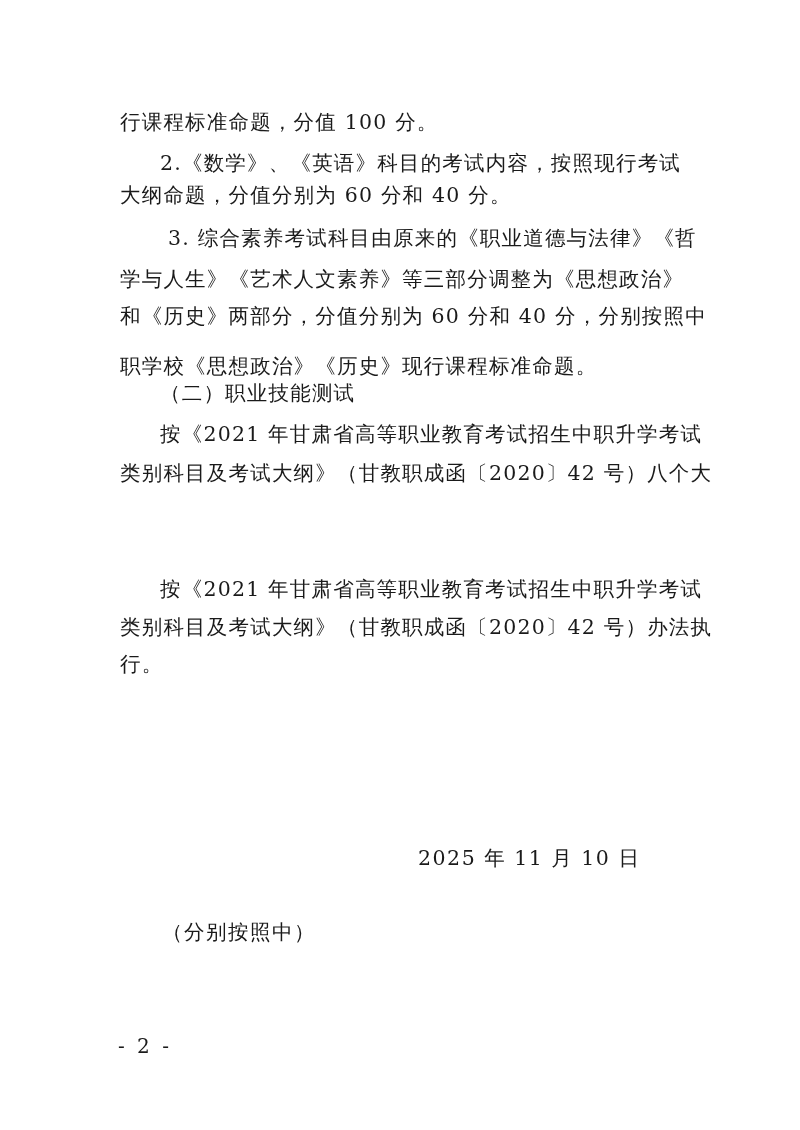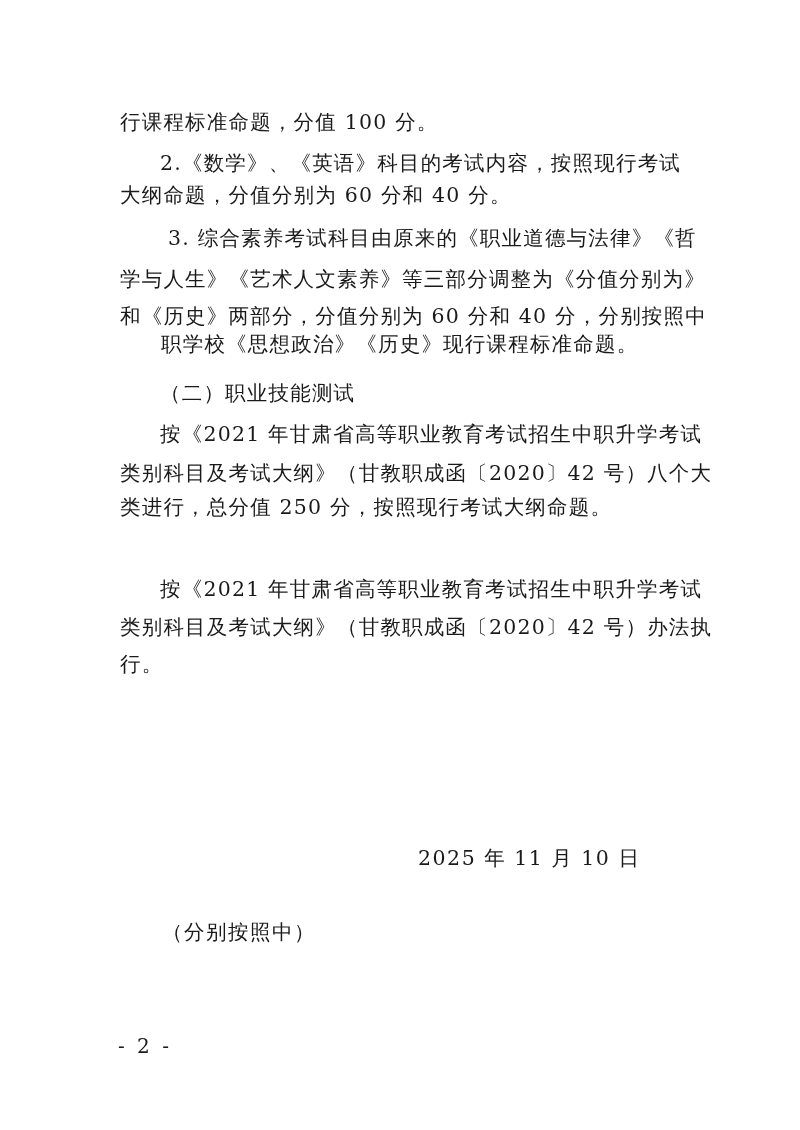--- a/index.html
+++ b/index.html
@@ -49,27 +49,26 @@
     }
   </style>
 </head>
 <body>
 
 <div class="page">
   <div class="line" style="top:108px;">行课程标准命题，分值 100 分。</div>
   <div class="line indent" style="top:149px;">2.《数学》、《英语》科目的考试内容，按照现行考试</div>
   <div class="line" style="top:181px;">大纲命题，分值分别为 60 分和 40 分。</div>
   <div class="line indent" style="top:224px;margin-left:8px;">3. 综合素养考试科目由原来的《职业道德与法律》《哲</div>
-  <div class="line" style="top:265px;">学与人生》《艺术人文素养》等三部分调整为《分值分别为》</div>
+  <div class="line" style="top:265px;">学与人生》《艺术人文素养》等三部分调整为《思想政治》</div>
   <div class="line" style="top:302px;">和《历史》两部分，分值分别为 60 分和 40 分，分别按照中</div>
-  <div class="line" style="top:330px;margin-left:41px;">职学校《思想政治》《历史》现行课程标准命题。</div>
+  <div class="line" style="top:352px;">职学校《思想政治》《历史》现行课程标准命题。</div>
   <div class="line heading" style="top:379px;">（二）职业技能测试</div>
   <div class="line indent" style="top:420px;">按《2021 年甘肃省高等职业教育考试招生中职升学考试</div>
   <div class="line" style="top:459px;">类别科目及考试大纲》（甘教职成函〔2020〕42 号）八个大</div>
-  <div class="line" style="top:493px;">类进行，总分值 250 分，按照现行考试大纲命题。</div>
   <div class="line indent" style="top:575px;">按《2021 年甘肃省高等职业教育考试招生中职升学考试</div>
   <div class="line" style="top:613px;">类别科目及考试大纲》（甘教职成函〔2020〕42 号）办法执</div>
   <div class="line" style="top:650px;">行。</div>
 
   <div class="sig" style="left:418px; top:844px;">2025 年 11 月 10 日</div>
 
   <div class="sig" style="left:162px; top:918px;">（分别按照中）</div>
 
   <div class="pagenum">- 2 -</div>
 </div>

